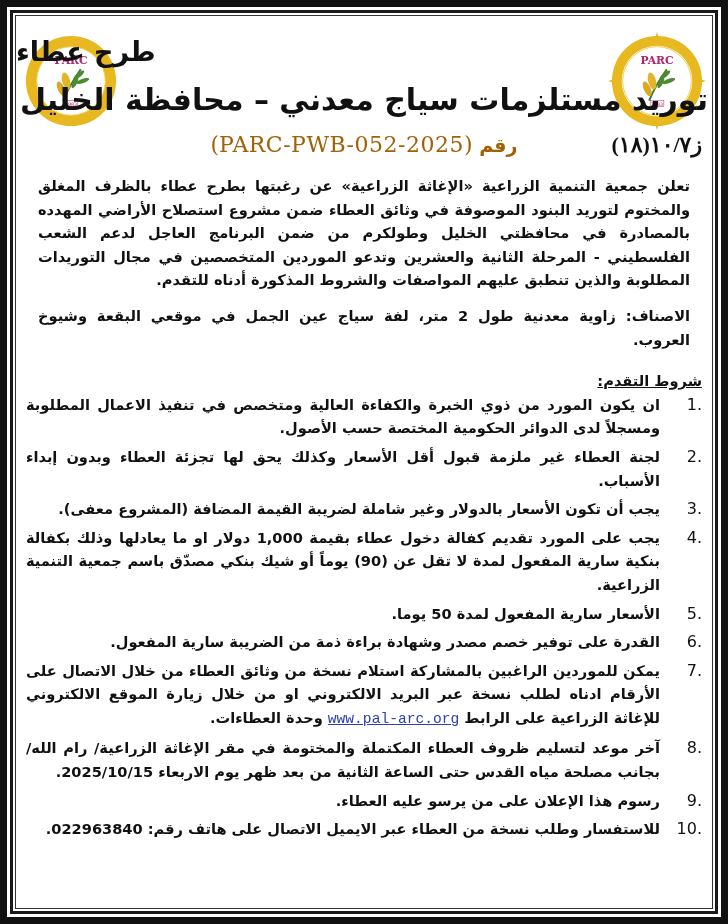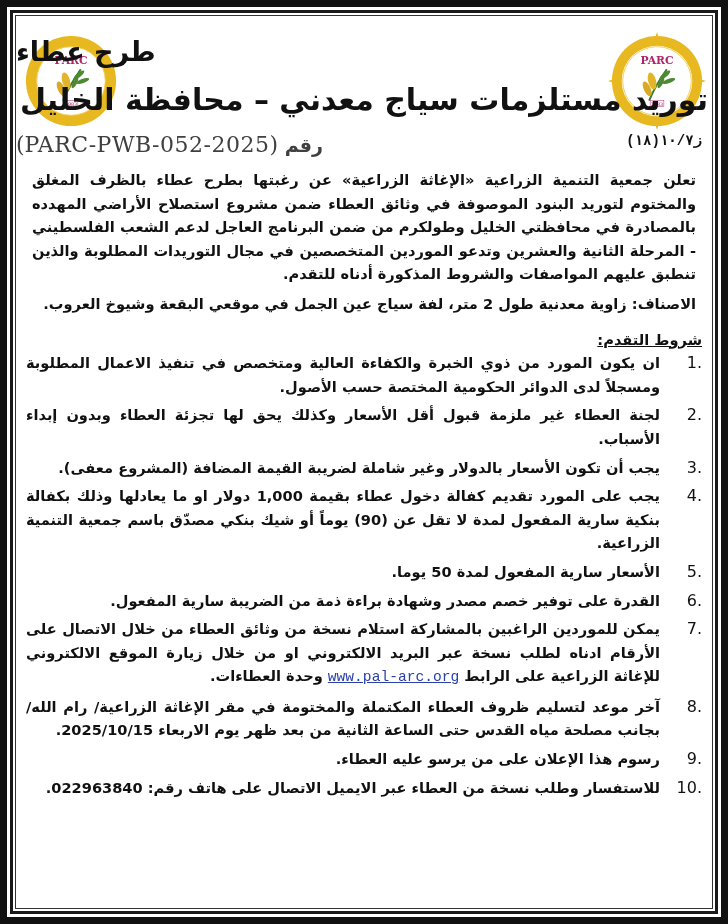--- a/index.html
+++ b/index.html
@@ -21,49 +21,49 @@
       width: 100%; height: 100%; box-sizing: border-box;
       border: 1px solid #333; background: #fff; position: relative;
     }
     .logo {
       position: absolute; top: 16px; width: 98px; height: 98px;
     }
     .logo.right { right: 6px; }
     .logo.left { left: 6px; }
     .ref-code {
       position: absolute; right: 10px; top: 116px;
-      font-family: Liberation Mono, monospace; font-weight: bold;
-      font-size: 14px; color: #111; direction: rtl; letter-spacing: 1px;
+      font-family: Liberation Serif, serif; font-weight: bold;
+      font-size: 22px; color: #111; direction: rtl; letter-spacing: 1px;
     }
     .title1 {
       position: absolute; top: 20px; left: 0; right: 16px; text-align: left;
       font-family: "DejaVu Sans", sans-serif; font-weight: bold;
       font-size: 27px; color: #111; direction: rtl;
     }
     .title2 {
       position: absolute; top: 66px; left: 0; right: 0; text-align: center;
       font-family: "DejaVu Sans", sans-serif; font-weight: bold;
       font-size: 30px; color: #111; direction: rtl; letter-spacing: -0.5px;
     }
     .title3 {
-      position: absolute; top: 116px; left: 0; right: 0; text-align: left;
-      font-family: "DejaVu Sans", sans-serif; font-weight: bold;
-      font-size: 19px; color: #404040; direction: rtl;
+      position: absolute; top: 116px; left: 0; right: 0; text-align: center;
+      font-family: "DejaVu Sans", sans-serif; font-weight: bold;
+      font-size: 19px; color: #a16207; direction: rtl;
     }
     .title3 .code {
       font-family: "DejaVu Serif", serif; font-weight: normal; font-size: 22px;
       letter-spacing: 0.5px;
     }
     .body {
       position: absolute; top: 146px; left: 10px; right: 10px;
       font-family: "DejaVu Sans", sans-serif; font-weight: bold;
       font-size: 14.6px; line-height: 23.6px; color: #111;
       direction: rtl; text-align: justify;
     }
-    .intro p { margin: 6px; }
+    .intro p { margin: 12px; }
     .items-line { margin: 0; }
     .conditions-title {
       margin: 6px 0 0 0; text-decoration: underline; display: inline-block;
     }
     ol.conds {
       list-style: none; margin: 0; padding: 0;
     }
     ol.conds li {
       display: flex; flex-direction: row; margin: 0 0 5px 0;
     }

